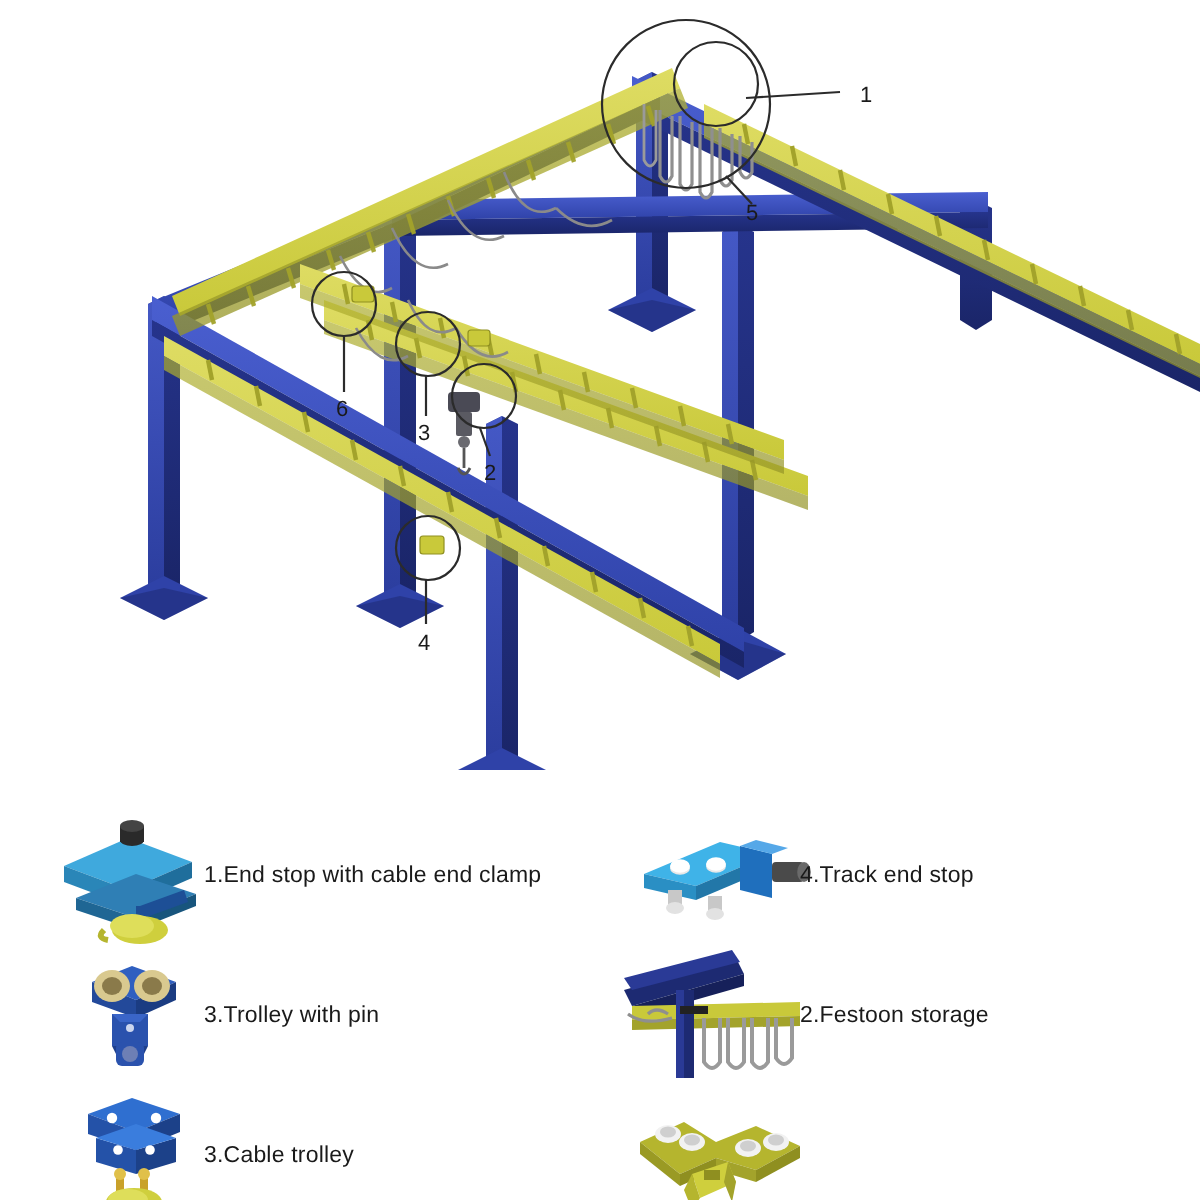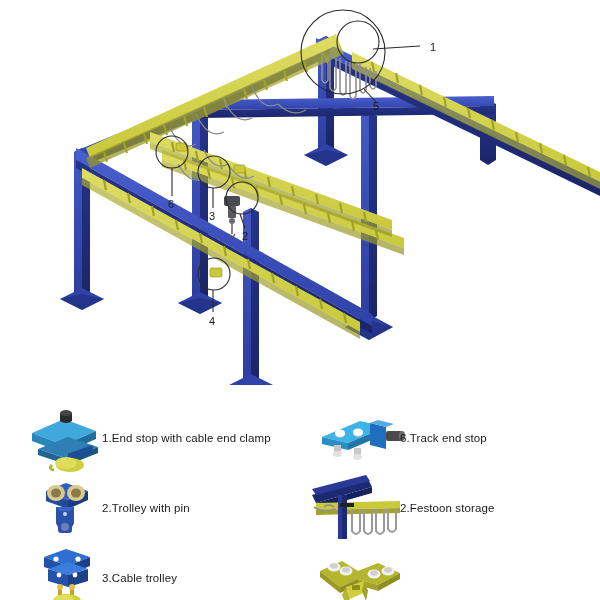--- a/index.html
+++ b/index.html
@@ -387,21 +387,21 @@
             <ellipse cx="58" cy="20" rx="5" ry="4.5" fill="#8a7a4a"></ellipse>
 
             <polygon points="38,34 56,34 56,50 38,50" fill="#2a52ad"></polygon>
             <polygon points="38,34 56,34 52,38 42,38" fill="#3a65c8"></polygon>
             <polygon points="38,50 56,50 52,58 42,58" fill="#1e3f8c"></polygon>
             <rect x="40" y="48" width="14" height="12" rx="3" fill="#2a52ad"></rect>
             <ellipse cx="47" cy="54" rx="4" ry="4" fill="#6d7fb5"></ellipse>
             <circle cx="47" cy="41" r="2" fill="#ccd6ee"></circle>
           </svg>
         </div>
-        <div class="leg-txt">2.Trolley with pin</div>
+        <div class="leg-txt">3.Trolley with pin</div>
       </div>
 
       <div class="leg-row r2">
         <div class="leg-art">
           <svg width="96" height="70" viewBox="0 0 96 70">
 
             <polygon points="26,14 48,6 72,14 50,23" fill="#2f6fd0"></polygon>
             <polygon points="26,14 50,23 50,32 26,24" fill="#2452a8"></polygon>
             <polygon points="50,23 72,14 72,23 50,32" fill="#1c4189"></polygon>
             <circle cx="38" cy="16" r="2.6" fill="#ffffff"></circle>
@@ -447,21 +447,21 @@
             <ellipse cx="32" cy="30" rx="5" ry="3.4" fill="#ffffff"></ellipse>
             <ellipse cx="50" cy="30" rx="5" ry="3.4" fill="#e8e8e8"></ellipse>
             <ellipse cx="50" cy="29" rx="5" ry="3.4" fill="#ffffff"></ellipse>
 
             <rect x="26" y="42" width="7" height="9" fill="#c8c8c8"></rect>
             <ellipse cx="29.5" cy="51" rx="4.5" ry="3" fill="#e2e2e2"></ellipse>
             <rect x="46" y="45" width="7" height="9" fill="#c8c8c8"></rect>
             <ellipse cx="49.5" cy="54" rx="4.5" ry="3" fill="#e2e2e2"></ellipse>
           </svg>
         </div>
-        <div class="leg-txt">6.Track end stop</div>
+        <div class="leg-txt">4.Track end stop</div>
       </div>
 
       <div class="leg-row r1">
         <div class="leg-art">
           <svg width="104" height="70" viewBox="0 0 104 70">
 
             <polygon points="4,22 60,6 64,14 8,30" fill="#1d2a72"></polygon>
             <polygon points="8,30 64,14 64,20 8,36" fill="#16205a"></polygon>
             <polygon points="4,16 58,2 62,8 8,22" fill="#2a3a96"></polygon>
 

